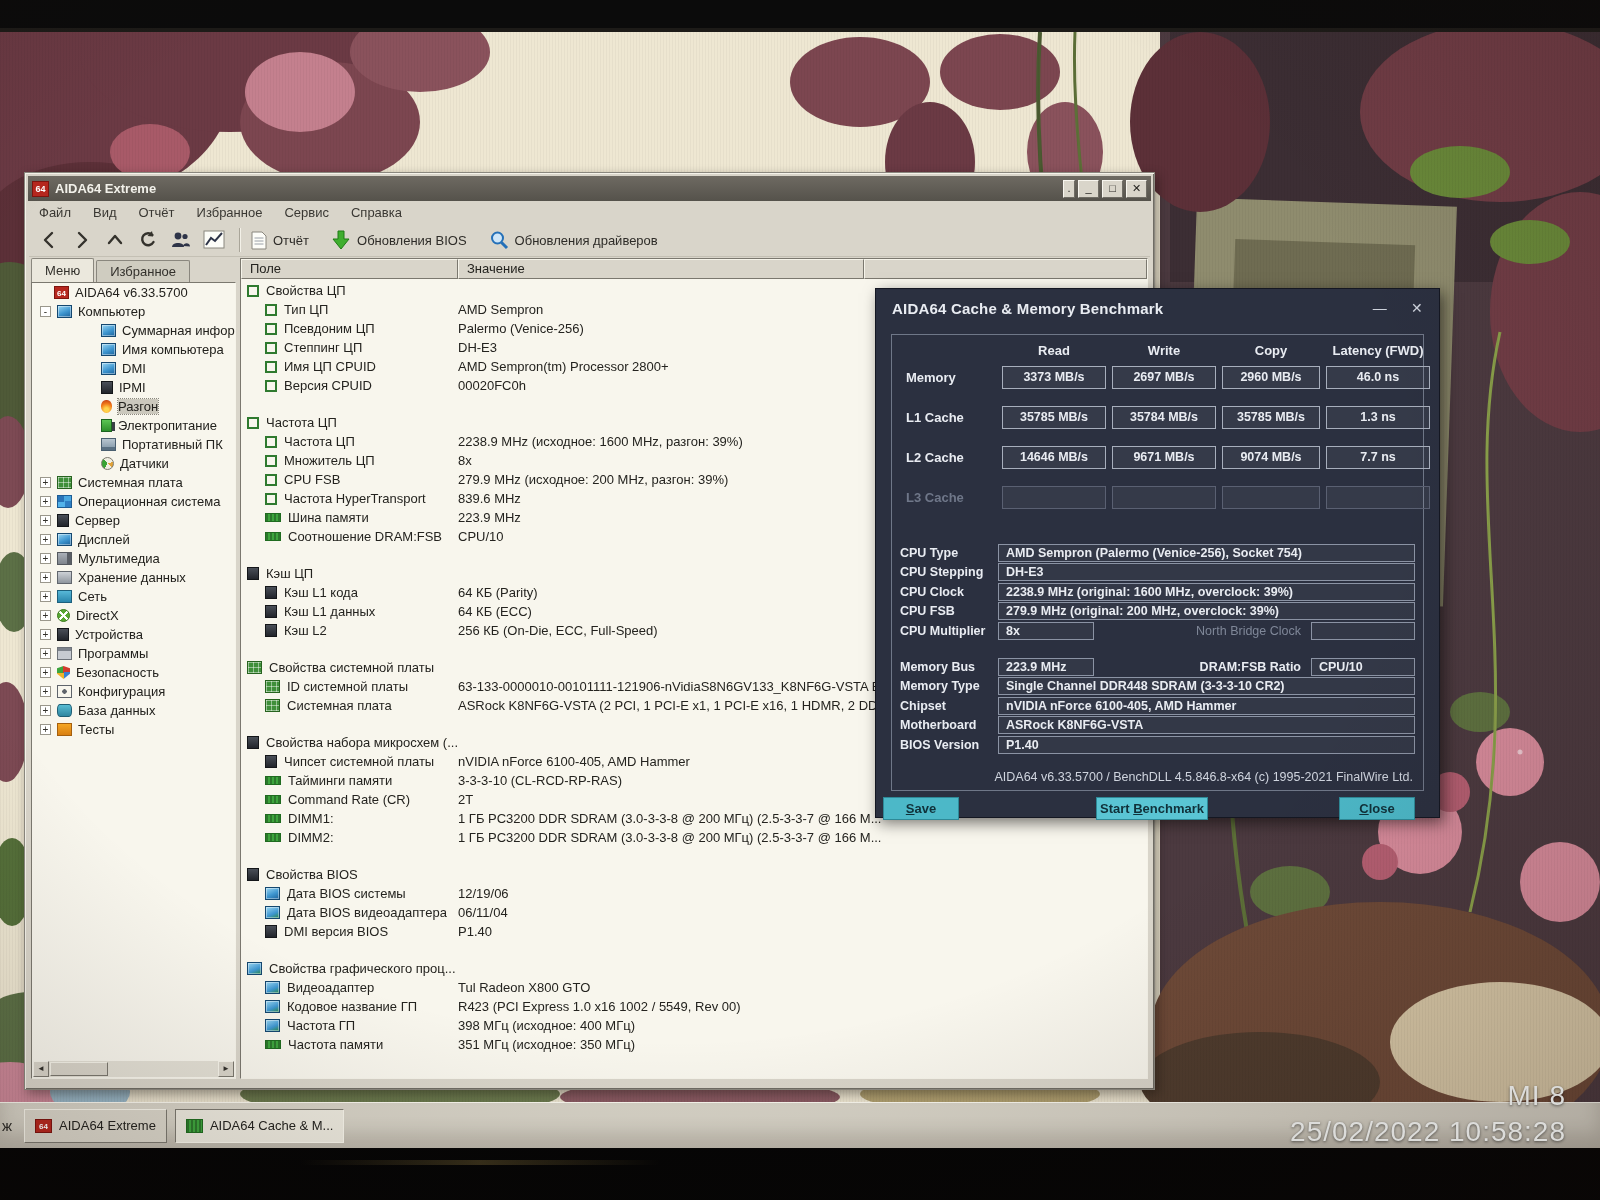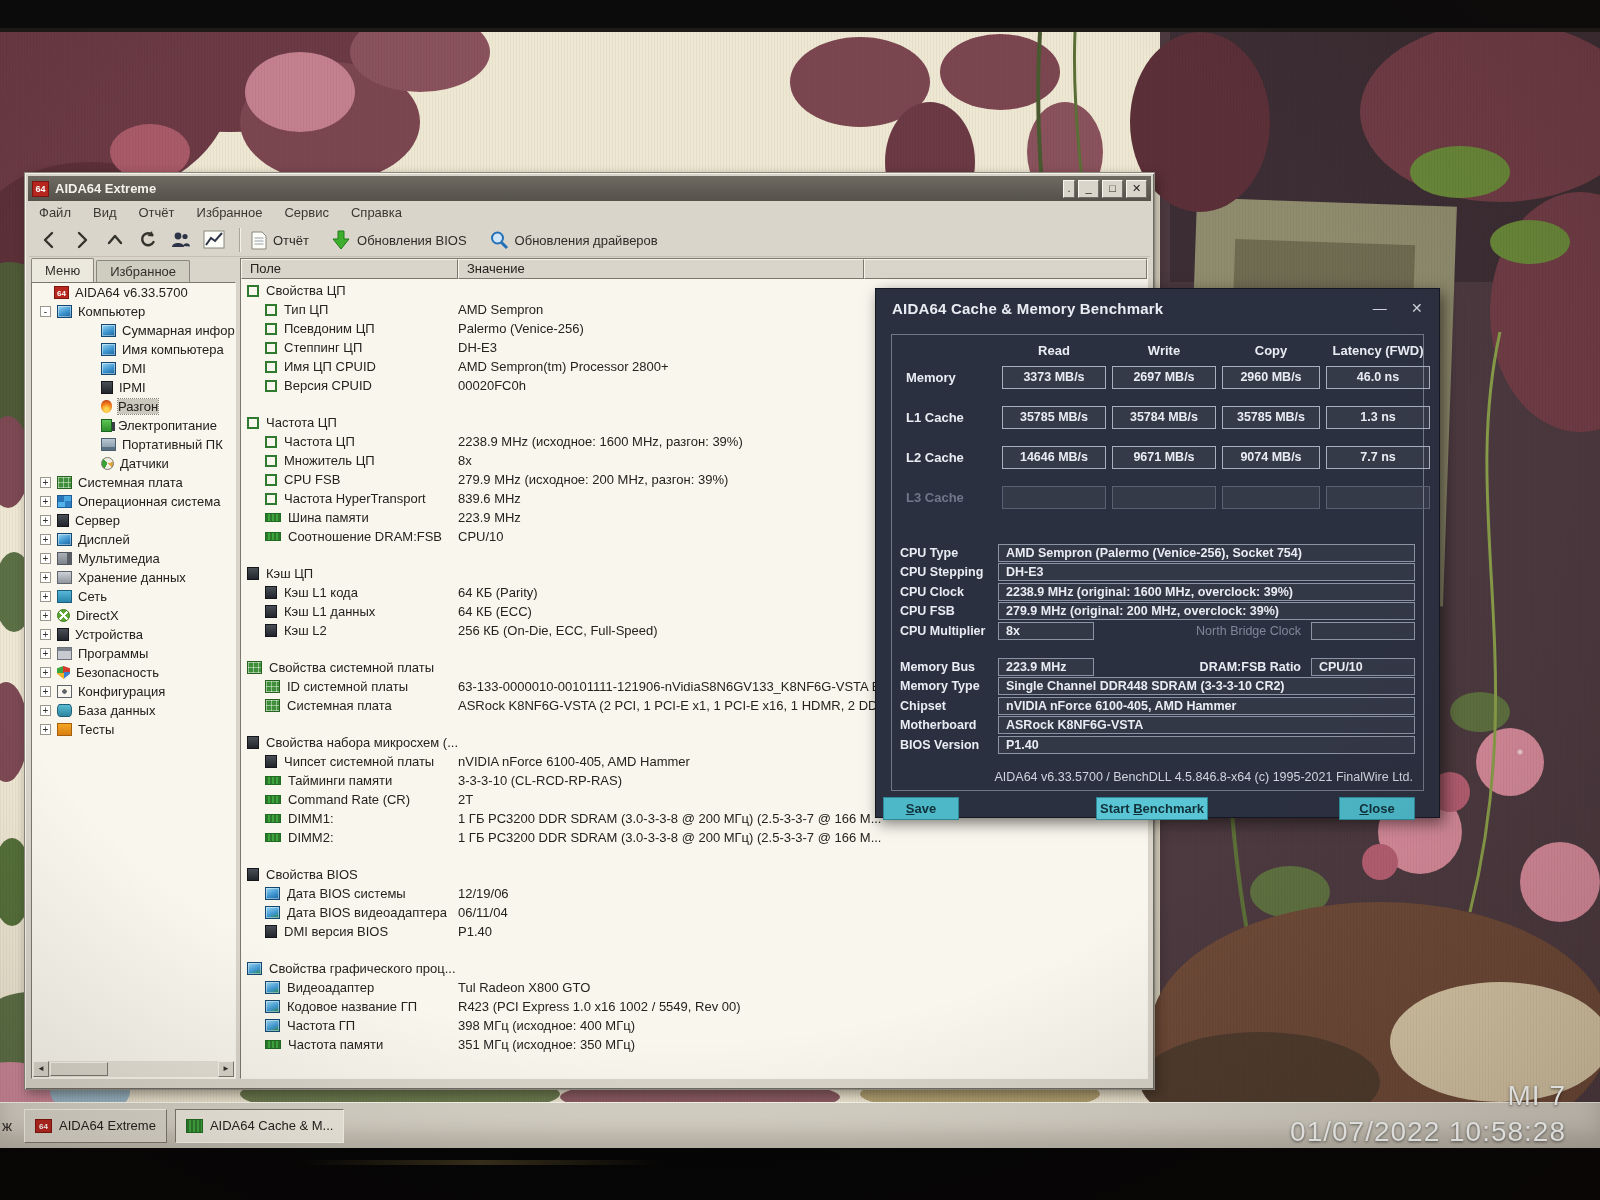--- a/index.html
+++ b/index.html
@@ -976,17 +976,17 @@
       <span class="icon" data-name="ram-icon">
           <span></span>
         </span>
       <span data-name="taskbar-button-label">AIDA64 Cache &amp; M...</span>
     </span></span>
 </div>
 
 <div class="bezel-bottom" data-name="monitor-bezel-bottom"></div>
 
 <div class="watermark" data-name="camera-watermark">
-  <div data-name="watermark-device">MI 7</div>
-  <div data-name="watermark-timestamp">01/07/2022 10:58:28</div>
+  <div data-name="watermark-device">MI 8</div>
+  <div data-name="watermark-timestamp">25/02/2022 10:58:28</div>
 </div>
 
 <div class="vignette" data-name="photo-vignette"></div>
 
 </body></html>

